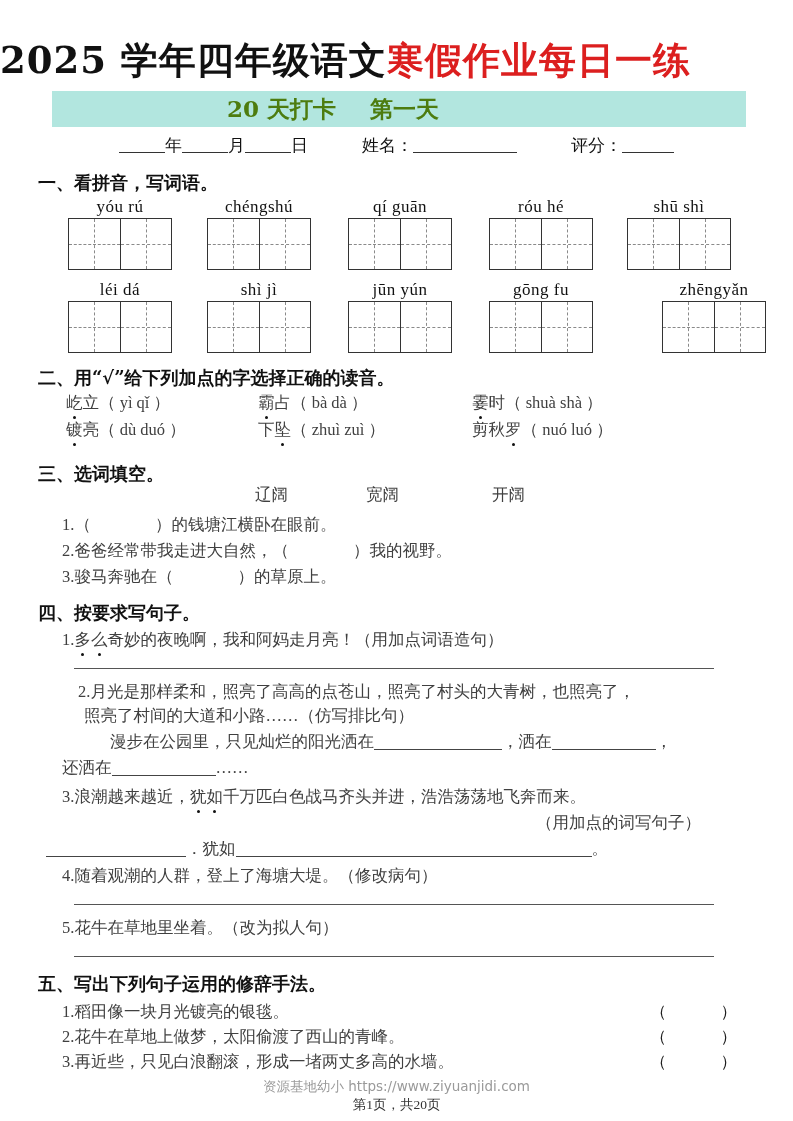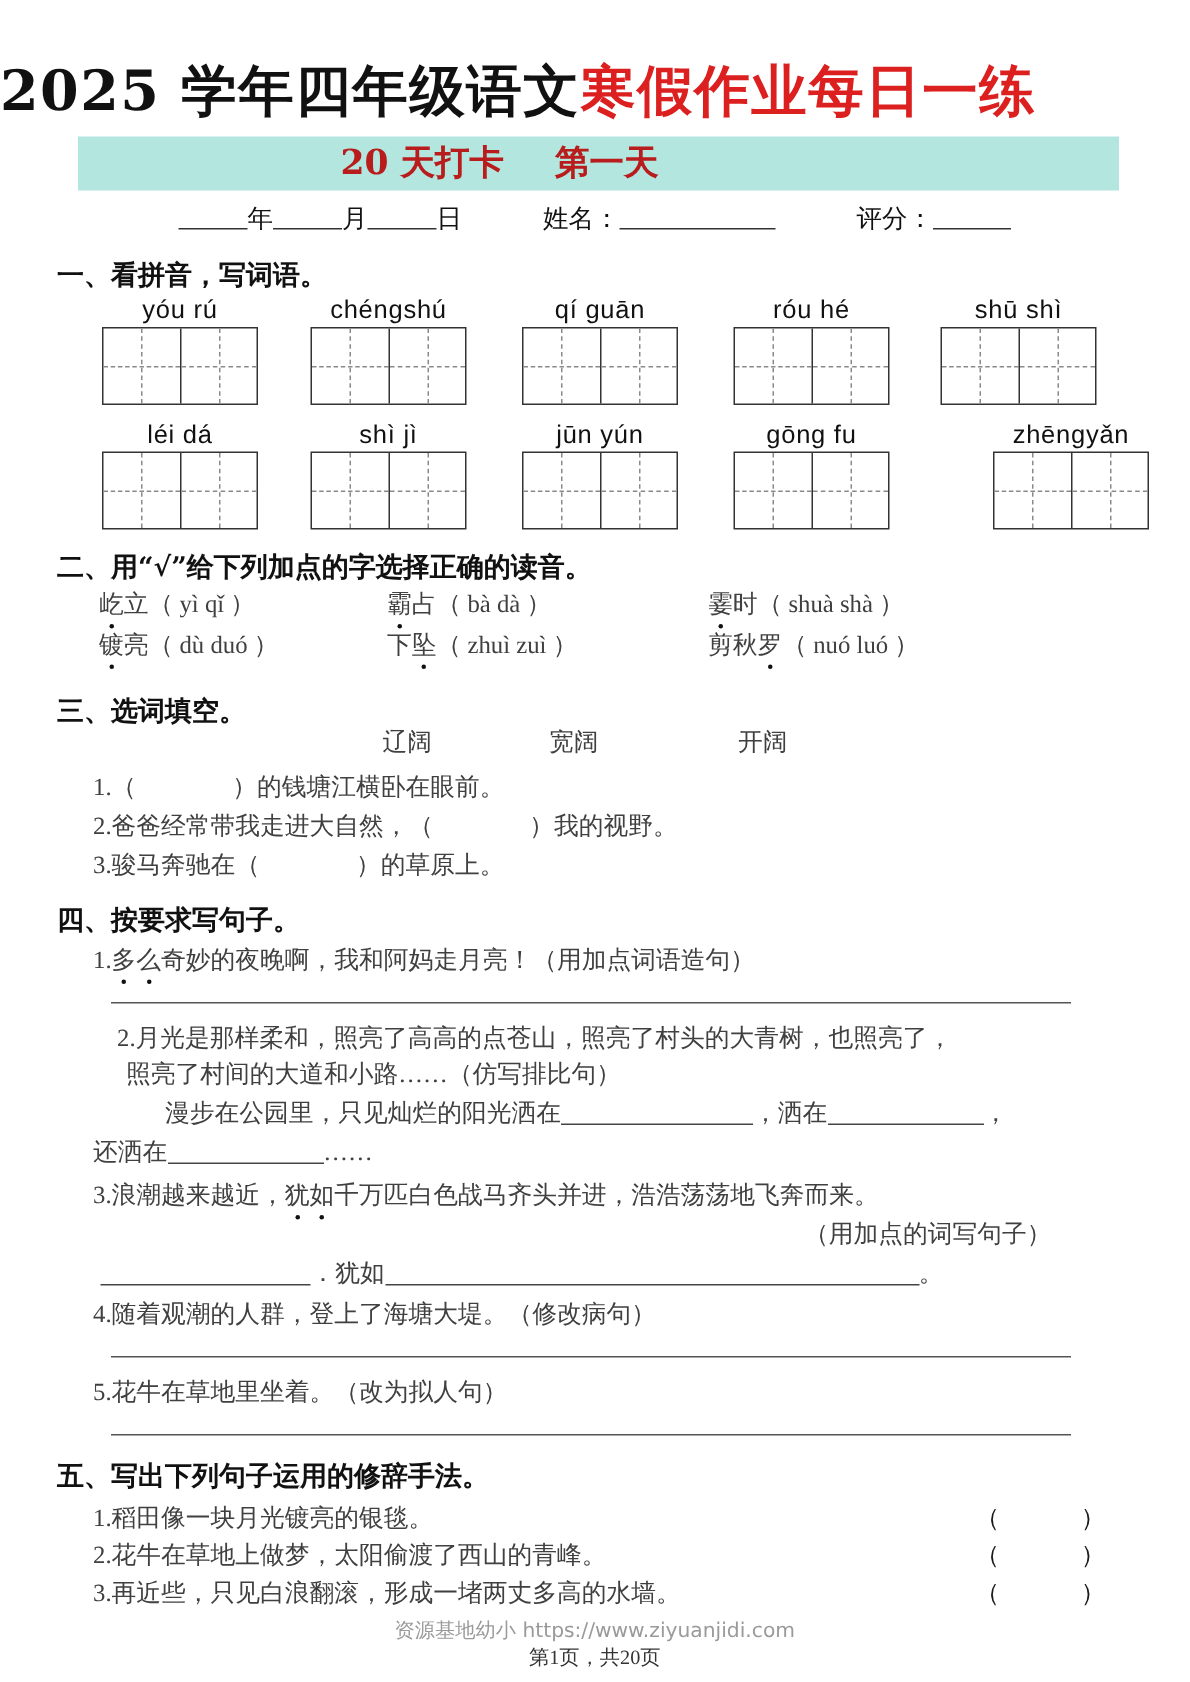--- a/index.html
+++ b/index.html
@@ -19,21 +19,21 @@
   .title-black{color:#111111;}
   .title-red{color:#dc1f1f;}
 
   .banner{
     position:absolute;top:91px;left:52px;width:694px;height:36px;
     background:#b2e6df;
   }
   .banner-text{
     position:absolute;top:91px;left:0;width:666px;height:36px;
     line-height:36px;text-align:center;
-    font-size:23px;font-weight:bold;color:#b91c1c;
+    font-size:23px;font-weight:bold;color:#4d7c0f;
     font-family:"DejaVu Serif","Liberation Serif",serif;
   }
   .banner-text .gap{display:inline-block;width:34px;}
 
   .dateline{
     position:absolute;top:134px;left:0;width:793px;
     font-size:17px;text-align:center;color:#111;white-space:nowrap;
   }
   .ul{display:inline-block;border-bottom:1.6px solid #333;height:15px;vertical-align:-2px;}
   .ul-s{width:46px;}
@@ -48,21 +48,21 @@
   }
   .body-t{
     position:absolute;font-size:16.5px;color:#404040;white-space:nowrap;
   }
 
   
   .py-row{position:absolute;left:0;width:793px;}
   .py-group{position:absolute;text-align:center;}
   .py-label{
     font-size:17px;letter-spacing:.5px;color:#111;height:22px;line-height:22px;
-    white-space:nowrap;font-family:Liberation Sans, sans-serif;
+    white-space:nowrap;font-family:Liberation Serif, serif;
   }
   .tzg{
     display:flex;border:1.7px solid #333;box-sizing:border-box;
     width:104px;height:52px;margin:0 auto;
   }
   .tzg .cell{
     position:relative;width:52px;height:100%;box-sizing:border-box;
   }
   .tzg .cell + .cell{border-left:1.7px solid #333;}
   .tzg .cell:before{
@@ -251,21 +251,21 @@
   </div>
   <div class="body-t" style="top:757px;left:62px;">
     <span>还洒在</span><span class="blank" style="width:104px;"></span><span>……</span>
   </div>
 
   <div class="body-t" style="top:786px;left:62px;">
     <span>3.</span><span>浪潮越来越近，</span><span class="dotchar">犹</span><span class="dotchar">如</span><span>千万匹白色战马齐头并进，浩浩荡荡地飞奔而来。</span>
   </div>
   <div class="body-t" style="top:812px;left:536px;">（用加点的词写句子）</div>
 
-  <div class="body-t" style="top:838px;left:67px;text-align:center;">
+  <div class="body-t" style="top:838px;left:46px;text-align:center;">
     <span class="blank" style="width:140px;"></span><span>．犹如</span><span class="blank" style="width:356px;"></span><span>。</span>
   </div>
 
   <div class="body-t" style="top:865px;left:62px;">
     <span>4.</span><span>随着观潮的人群，登上了海塘大堤。（修改病句）</span>
   </div>
   <div class="rule" style="top:904px;left:74px;width:640px;"></div>
 
   <div class="body-t" style="top:917px;left:62px;">
     <span>5.</span><span>花牛在草地里坐着。（改为拟人句）</span>

